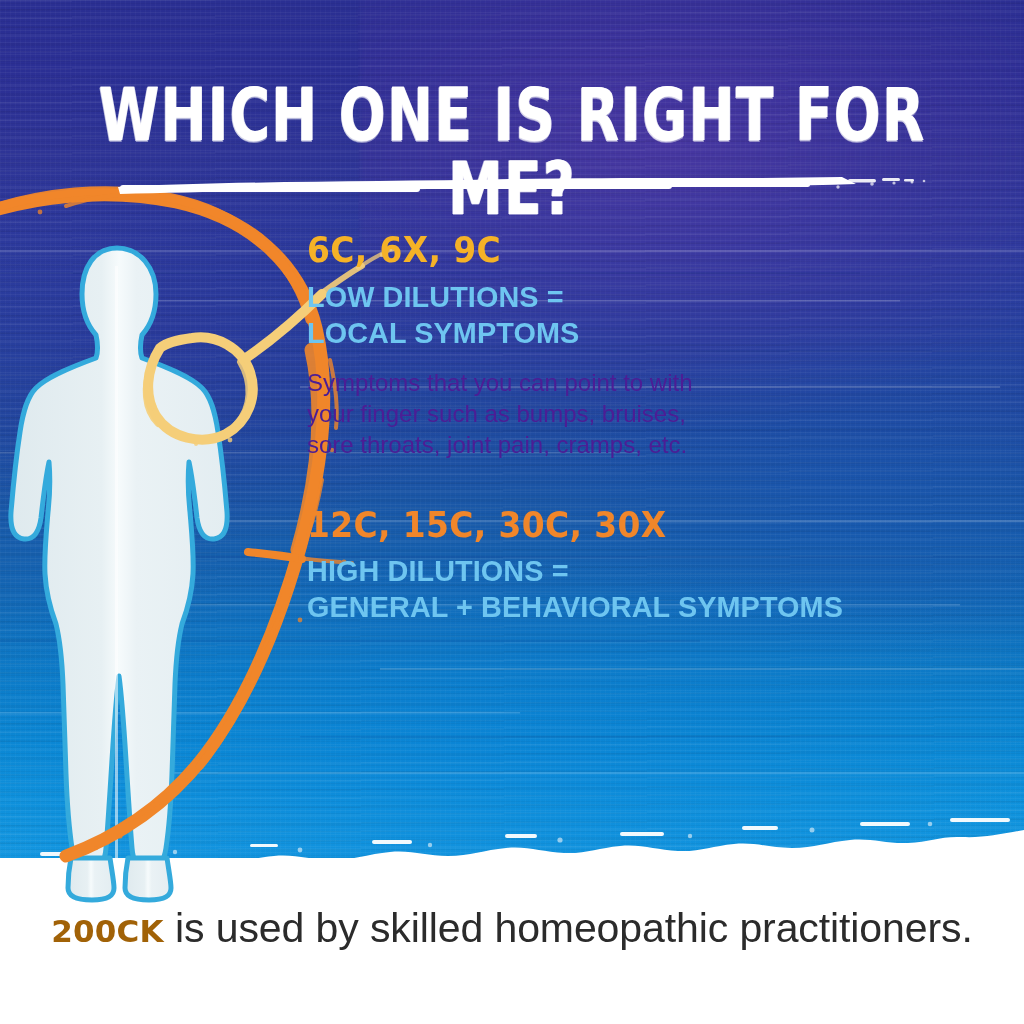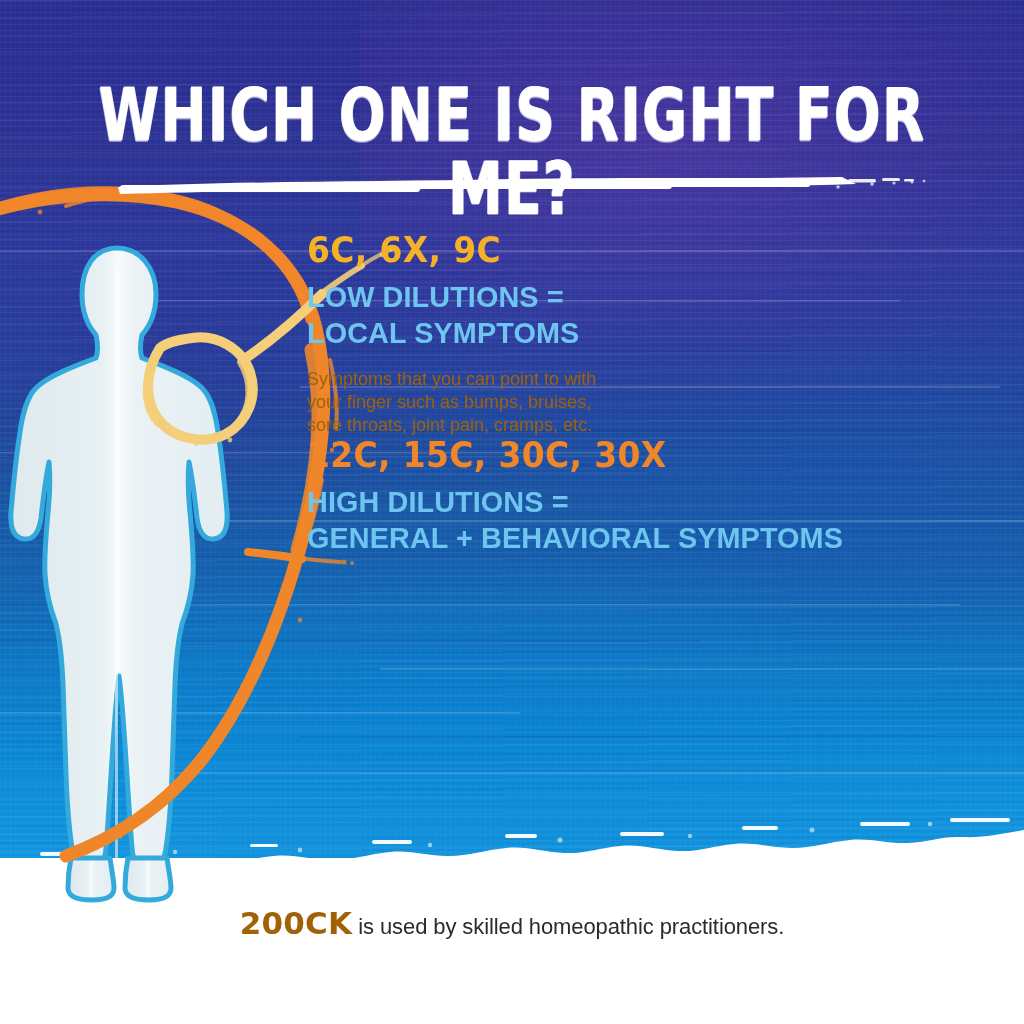--- a/index.html
+++ b/index.html
@@ -168,44 +168,44 @@
     letter-spacing:.1px;
     color:#6ec5f0;
     margin-top:9px;
     transform:scaleX(.96);
     transform-origin:left top;
     white-space:pre-line;
   }
   .sec-body{
     font-family:"Liberation Sans", sans-serif;
     font-weight:normal;
-    font-size:18px;
+    font-size:24px;
     line-height:1.29;
-    color:#a16207;
+    color:#4c1d95;
     margin-top:17px;
     white-space:pre-line;
   }
-  .section-2{}
+  .section-2{margin-top:46px;}
 
   
   .footer{
     position:absolute;left:0;top:905px;width:1024px;text-align:center;
     white-space:nowrap;
   }
   .footer-hl{
     font-family:"DejaVu Sans", sans-serif;
     font-weight:bold;
     font-size:31px;
     color:#a16207;
     letter-spacing:.2px;
   }
   .footer-rest{
     font-family:"Liberation Sans", sans-serif;
     font-weight:normal;
-    font-size:22px;
+    font-size:41px;
     color:#2b2b2b;
     letter-spacing:-.1px;
   }
 </style>
 </head>
 <body>
 
 <div id="poster">
 
   <div class="paint-panel">

